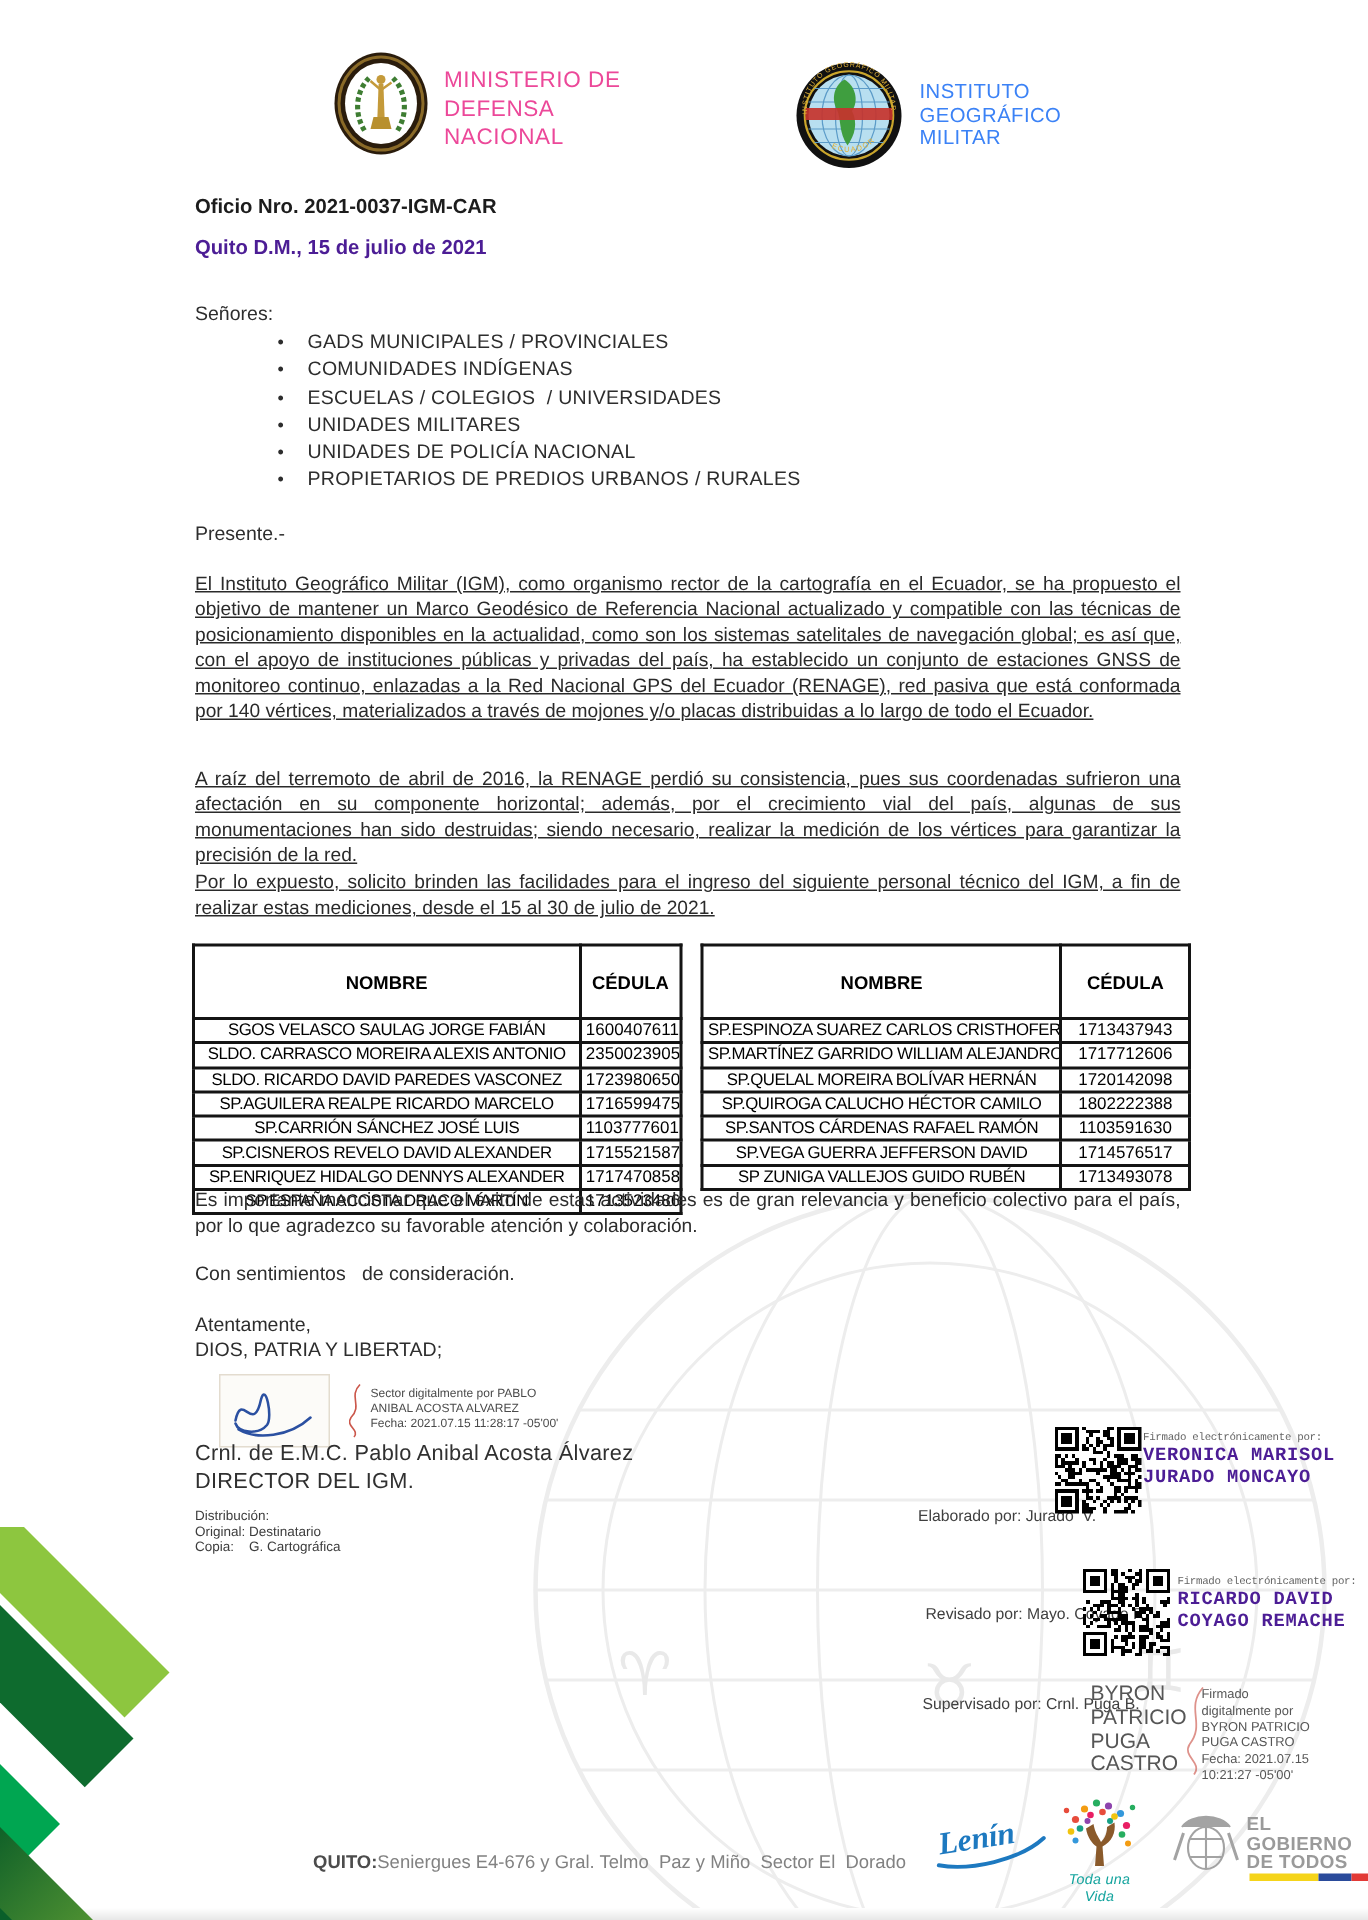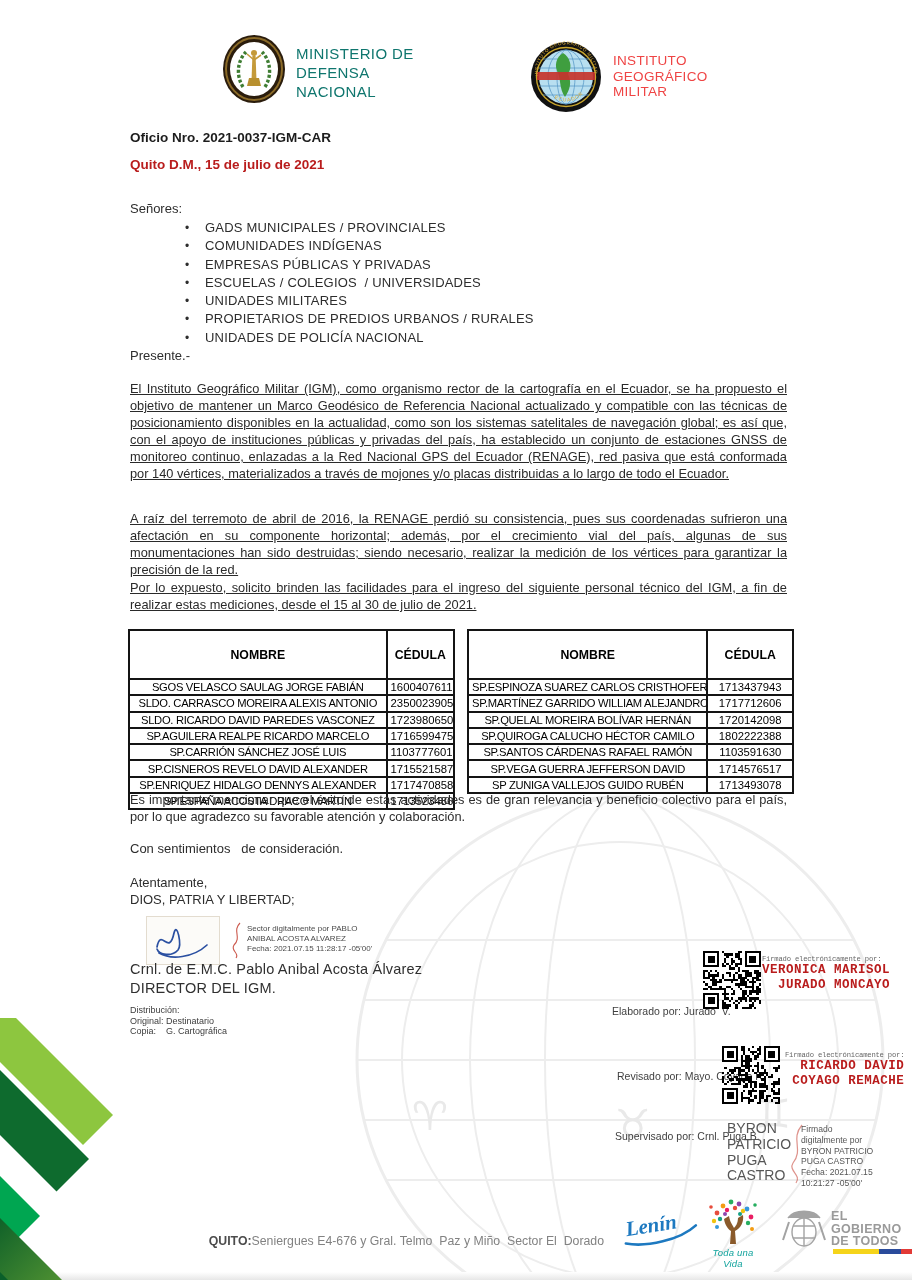--- a/index.html
+++ b/index.html
@@ -4,25 +4,25 @@
 <style>
   html,body{margin:0;padding:0;background:#ffffff;}
   body{width:912px;height:1280px;position:relative;overflow:hidden;
        font-family:"Liberation Sans", sans-serif;color:#2d2d2d;}
   .abs{position:absolute;}
   .layer{z-index:2;}
   
   #watermark{z-index:0;left:320px;top:770px;}
   
   .mdn-logo{left:222px;top:34px;width:64px;height:70px;}
-  .mdn-text{left:296px;top:44px;font-size:15px;line-height:19px;color:#0f766e;letter-spacing:.4px;}
+  .mdn-text{left:296px;top:44px;font-size:15px;line-height:19px;color:#ec4899;letter-spacing:.4px;}
   .igm-logo{left:530px;top:40px;width:72px;height:74px;}
-  .igm-text{left:613px;top:53px;font-size:13.5px;line-height:15.5px;color:#ef4444;letter-spacing:.3px;}
+  .igm-text{left:613px;top:53px;font-size:13.5px;line-height:15.5px;color:#3b82f6;letter-spacing:.3px;}
   .oficio{left:130px;top:130px;font-size:13.5px;font-weight:bold;color:#1c1c1c;}
-  .fecha{left:130px;top:157px;font-size:13.5px;font-weight:bold;color:#b91c1c;}
+  .fecha{left:130px;top:157px;font-size:13.5px;font-weight:bold;color:#4c1d95;}
   .salut{left:130px;top:201px;font-size:13px;}
   .recips{left:185px;top:219px;font-size:13px;letter-spacing:.2px;}
   .recips .ri{height:18.3px;line-height:18.3px;white-space:pre;}
   .recips .ri::before{content:"•";display:inline-block;width:20px;font-size:12px;}
   .presente{left:130px;top:348px;font-size:13px;}
   .para{left:130px;width:657px;font-size:12.8px;line-height:17px;text-align:justify;color:#2a2a2a;text-decoration:underline;}
   #p1{top:380px;} #p2{top:510px;} #p3{top:579px;}
   
   table.ptable{border-collapse:collapse;table-layout:fixed;background:#fff;}
   .ptable th,.ptable td{border:2px solid #141414;overflow:hidden;white-space:nowrap;text-align:center;}
@@ -43,21 +43,21 @@
   .sigtitle{left:130px;top:980px;font-size:14.5px;color:#303030;letter-spacing:.2px;}
   .distrib{left:130px;top:1005px;font-size:9px;line-height:10.5px;color:#3d3d3d;}
   .distrib div{white-space:pre;}
   
   .role{font-size:10.5px;color:#3f3f3f;white-space:pre;}
   #role1{left:612px;top:1005px;} #role2{left:617px;top:1070px;} #role3{left:615px;top:1130px;}
   .qr{width:58px;height:58px;}
   #qr1{left:703px;top:951px;} #qr2{left:722px;top:1046px;}
   .esign{font-family:"Liberation Mono", monospace;}
   .esign .lab{font-size:7.2px;color:#666;letter-spacing:-.2px;white-space:pre;}
-  .esign .nm{font-size:12.5px;font-weight:bold;color:#b91c1c;line-height:15px;letter-spacing:.5px;white-space:pre;text-align:right;}
+  .esign .nm{font-size:12.5px;font-weight:bold;color:#4c1d95;line-height:15px;letter-spacing:.5px;white-space:pre;}
   #esign1{left:762px;top:955px;} #esign2{left:785px;top:1051px;}
   .byron{left:727px;top:1121px;font-size:14px;line-height:15.8px;color:#565656;}
   .puga-red{left:786px;top:1123px;}
   .puganote{left:801px;top:1124px;font-size:8.6px;line-height:10.8px;color:#565656;}
   
   .ftext{left:130px;top:1203px;width:474px;text-align:right;font-size:12.3px;line-height:15.5px;color:#828282;white-space:pre;}
   .ftext b{color:#4c4c4c;}
   .lenin{left:620px;top:1207px;}
   .toda{left:703px;top:1197px;width:60px;text-align:center;}
   .toda .tl{font-size:9.5px;font-style:italic;color:#12a39d;margin-top:-2px;letter-spacing:.2px;}
@@ -146,25 +146,24 @@
   <div>MILITAR</div>
 </div>
 
 <div class="abs layer oficio">Oficio Nro. 2021-0037-IGM-CAR</div>
 <div class="abs layer fecha">Quito D.M., 15 de julio de 2021</div>
 
 <div class="abs layer salut">Señores:</div>
 <div class="abs layer recips">
   <div class="ri">GADS MUNICIPALES / PROVINCIALES</div>
   <div class="ri">COMUNIDADES INDÍGENAS</div>
-  <div class="ri">EMPRESAS PÚBLICAS Y PRIVADAS</div>
   <div class="ri">ESCUELAS / COLEGIOS  / UNIVERSIDADES</div>
   <div class="ri">UNIDADES MILITARES</div>
+  <div class="ri">UNIDADES DE POLICÍA NACIONAL</div>
   <div class="ri">PROPIETARIOS DE PREDIOS URBANOS / RURALES</div>
-  <div class="ri">UNIDADES DE POLICÍA NACIONAL</div>
 </div>
 <div class="abs layer presente">Presente.-</div>
 
 <div id="p1" class="abs layer para">El Instituto Geográfico Militar (IGM),  como organismo rector de la cartografía en el Ecuador, se ha propuesto el objetivo de mantener un Marco Geodésico de Referencia Nacional actualizado y compatible con las técnicas de posicionamiento disponibles en la actualidad, como son los sistemas satelitales de navegación global; es así que, con el apoyo de instituciones públicas y privadas del país, ha establecido un conjunto de estaciones GNSS de monitoreo continuo, enlazadas a la Red Nacional GPS del Ecuador (RENAGE), red pasiva que está conformada por 140 vértices, materializados  a través de mojones y/o placas distribuidas  a lo largo de todo el Ecuador.</div>
 <div id="p2" class="abs layer para">A raíz del terremoto de abril de 2016, la RENAGE perdió su consistencia, pues sus coordenadas sufrieron una afectación en su componente horizontal; además, por el crecimiento vial del país, algunas de sus monumentaciones han sido destruidas; siendo necesario, realizar la medición  de los vértices para garantizar  la precisión  de la red.</div>
 <div id="p3" class="abs layer para">Por lo expuesto, solicito brinden las facilidades para el ingreso del siguiente personal técnico del IGM, a fin de realizar estas mediciones,  desde el 15 al 30 de julio de 2021.</div>
 
 <table id="tblL" class="abs layer ptable">
   <colgroup>
       <col style="width:256px">

